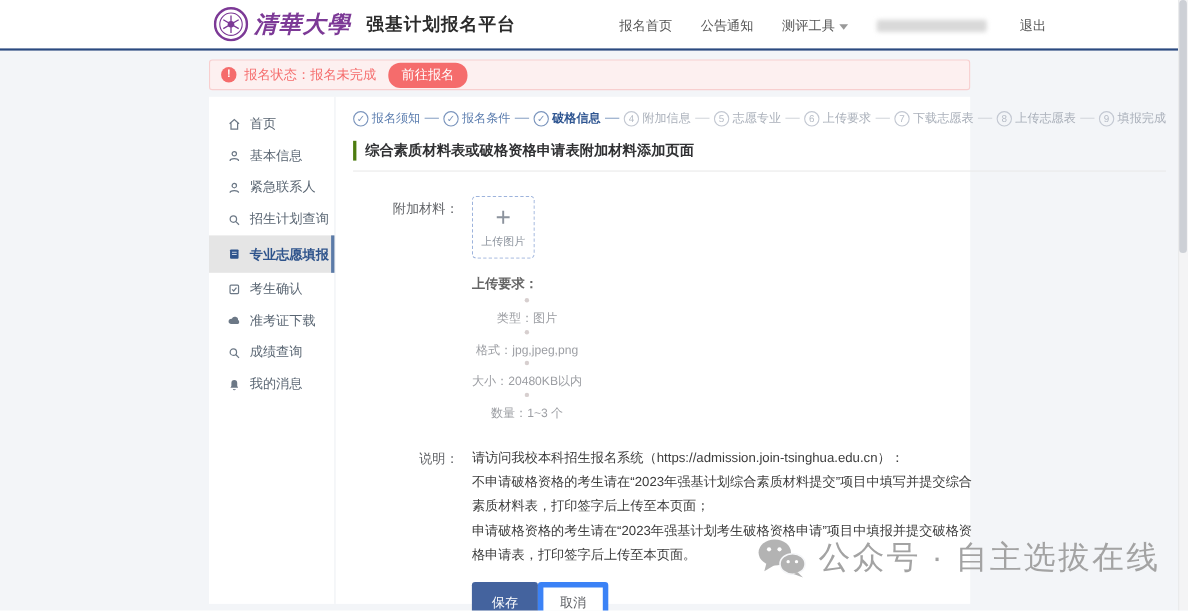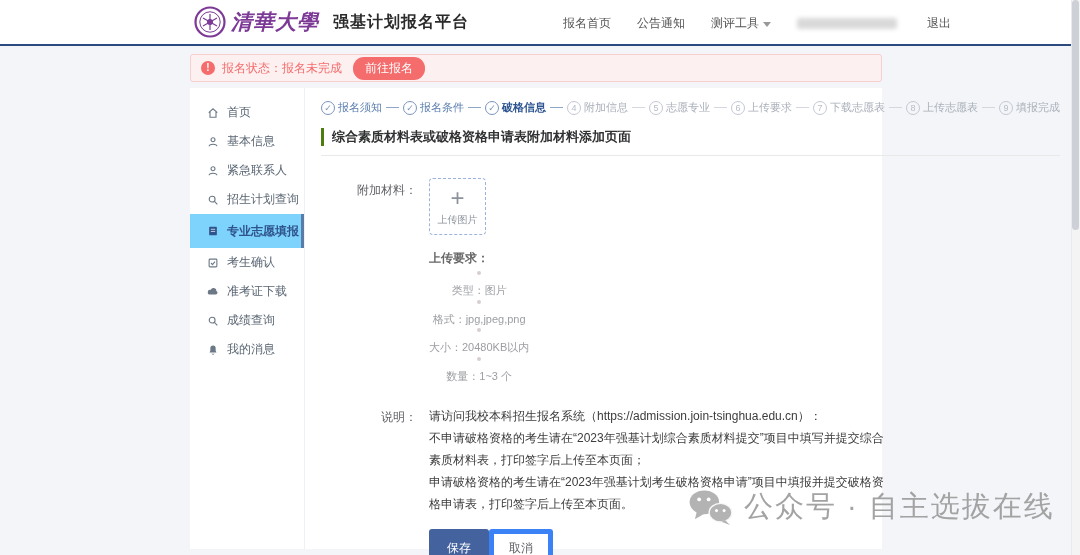--- a/index.html
+++ b/index.html
@@ -54,21 +54,21 @@
   }
 
   
   .sidebar { width:115px; border-right:1px solid #edf0f4; padding-top:10px; flex:0 0 auto; }
   .side-item {
     height:29px; display:flex; align-items:center; gap:8px;
     padding-left:17px; font-size:12px; color:#5a6673; cursor:pointer; position:relative;
   }
   .side-item svg { width:12px; height:12px; flex:0 0 auto; color:#6c7886; }
   .side-item.active {
-    height:34px; background:#7dd3fc; color:#2f548c; font-weight:bold;
+    height:34px; background:#e5e5e5; color:#2f548c; font-weight:bold;
   }
   .side-item.active svg { color:#2f548c; }
   .side-item.active::after {
     content:""; position:absolute; right:0; top:0; width:3px; height:100%; background:#5b7ba8;
   }
 
   
   .main { flex:1; padding:10px 14px 0 16px; position:relative; }
 
   

